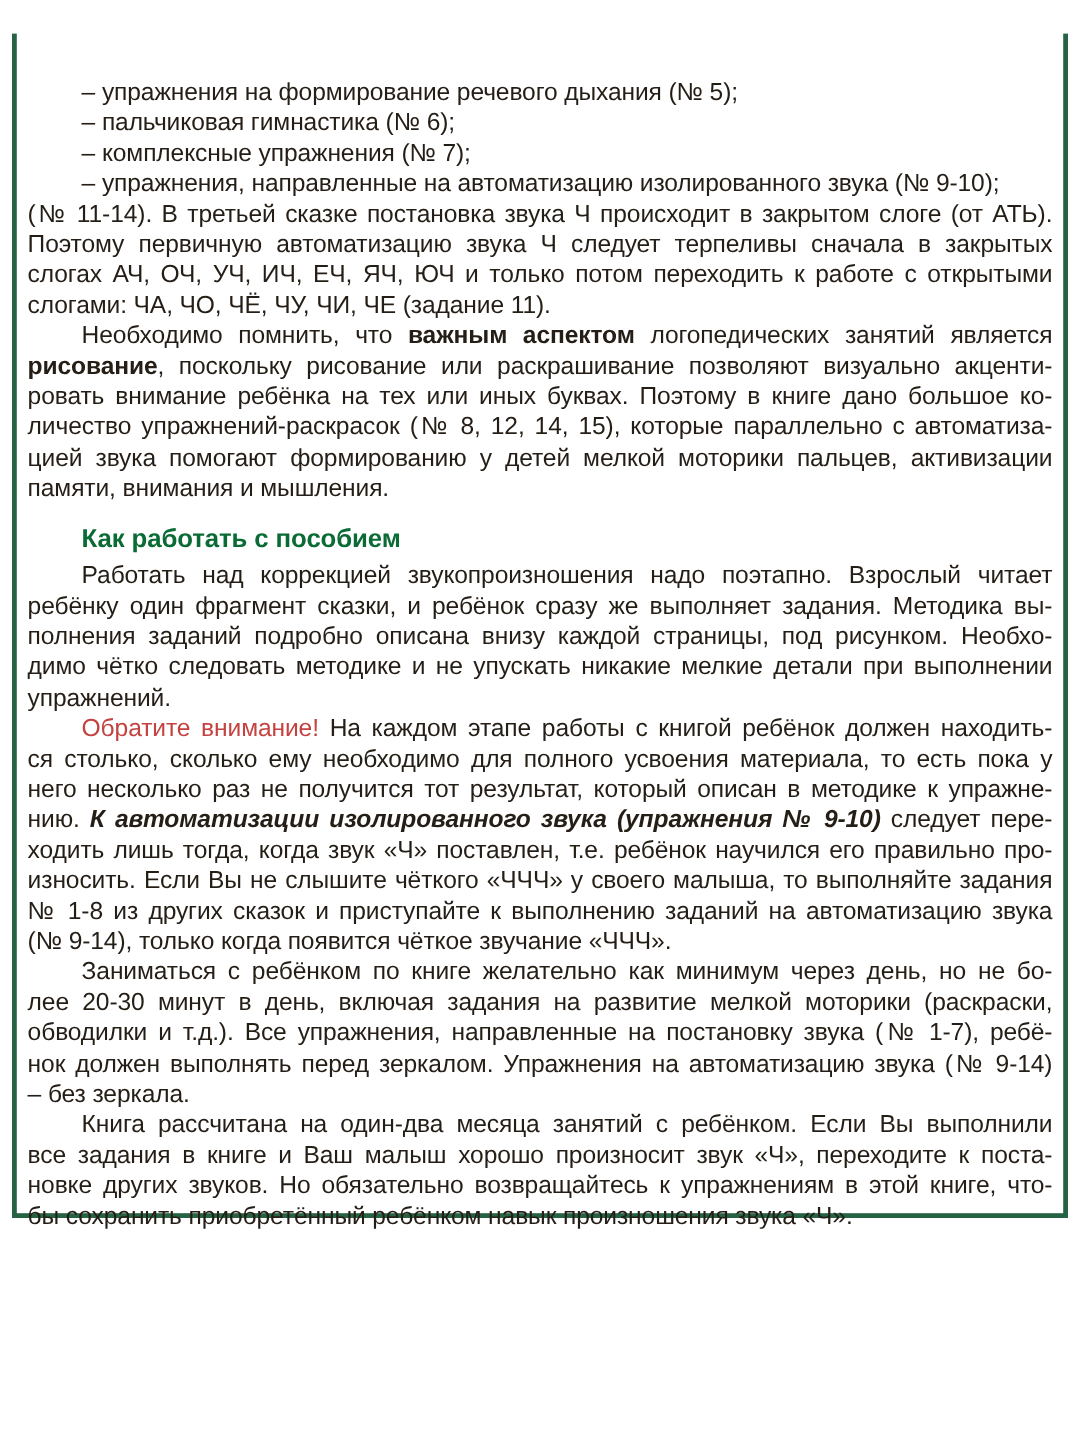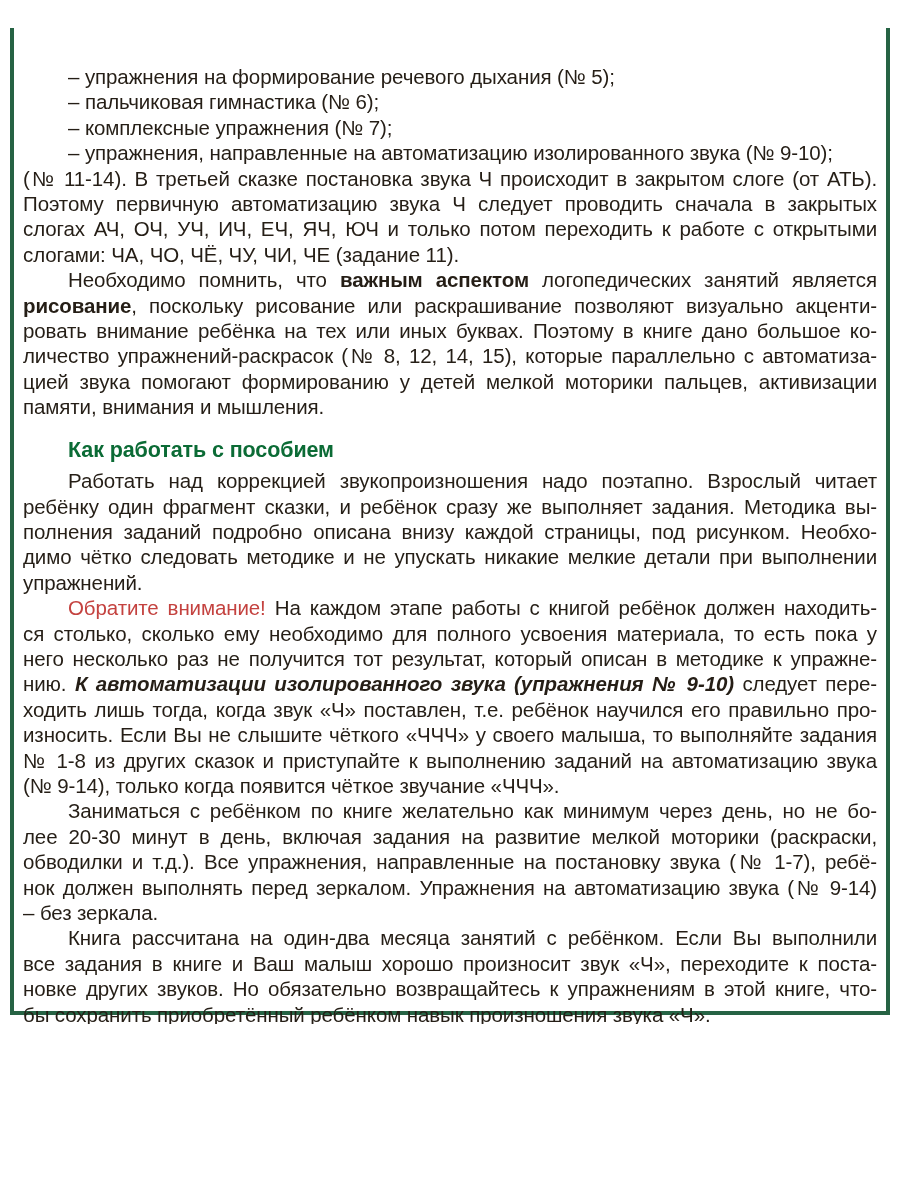--- a/index.html
+++ b/index.html
@@ -46,21 +46,21 @@
 <body>
 
 <div class="page">
   <div class="frame"></div>
   <div class="text-block">
       <div class="ln ind"><span>– упражнения на формирование речевого дыхания (№ 5);</span></div>
       <div class="ln ind"><span>– пальчиковая гимнастика (№ 6);</span></div>
       <div class="ln ind"><span>– комплексные упражнения (№ 7);</span></div>
       <div class="ln ind"><span>– упражнения, направленные на автоматизацию изолированного звука (№ 9-10);</span></div>
       <div class="ln j"><span>(№ 11-14). В третьей сказке постановка звука Ч происходит в закрытом слоге (от АТЬ).</span></div>
-      <div class="ln j"><span>Поэтому первичную автоматизацию звука Ч следует проводить сначала в закрытых</span></div>
+      <div class="ln j"><span>Поэтому первичную автоматизацию звука Ч следует терпеливы сначала в закрытых</span></div>
       <div class="ln j"><span>слогах АЧ, ОЧ, УЧ, ИЧ, ЕЧ, ЯЧ, ЮЧ и только потом переходить к работе с открытыми</span></div>
       <div class="ln"><span>слогами: ЧА, ЧО, ЧЁ, ЧУ, ЧИ, ЧЕ (задание 11).</span></div>
       <div class="ln ind j"><span>Необходимо помнить, что </span><span class="s-b">важным аспектом</span><span> логопедических занятий является</span></div>
       <div class="ln j"><span class="s-b">рисование</span><span>, поскольку рисование или раскрашивание позволяют визуально акценти-</span></div>
       <div class="ln j"><span>ровать внимание ребёнка на тех или иных буквах. Поэтому в книге дано большое ко-</span></div>
       <div class="ln j"><span>личество упражнений-раскрасок (№ 8, 12, 14, 15), которые параллельно с автоматиза-</span></div>
       <div class="ln j"><span>цией звука помогают формированию у детей мелкой моторики пальцев, активизации</span></div>
       <div class="ln"><span>памяти, внимания и мышления.</span></div>
       <div class="ln ind" style="margin-top: 17px; margin-bottom: 5px;"><span class="s-gb">Как работать с пособием</span></div>
       <div class="ln ind j"><span>Работать над коррекцией звукопроизношения надо поэтапно. Взрослый читает</span></div>

